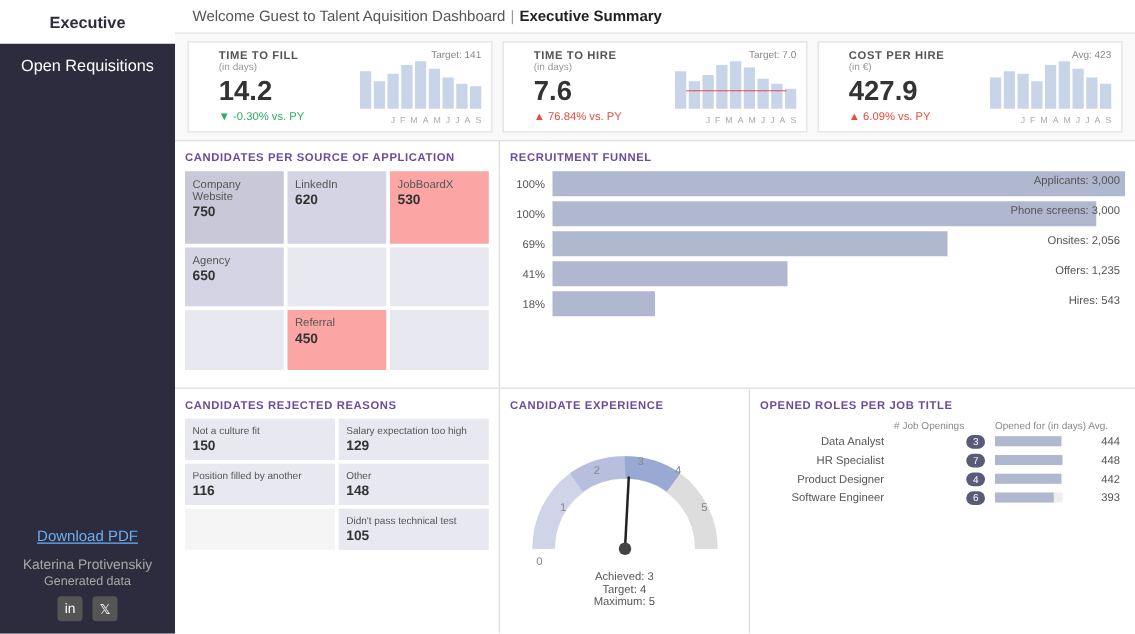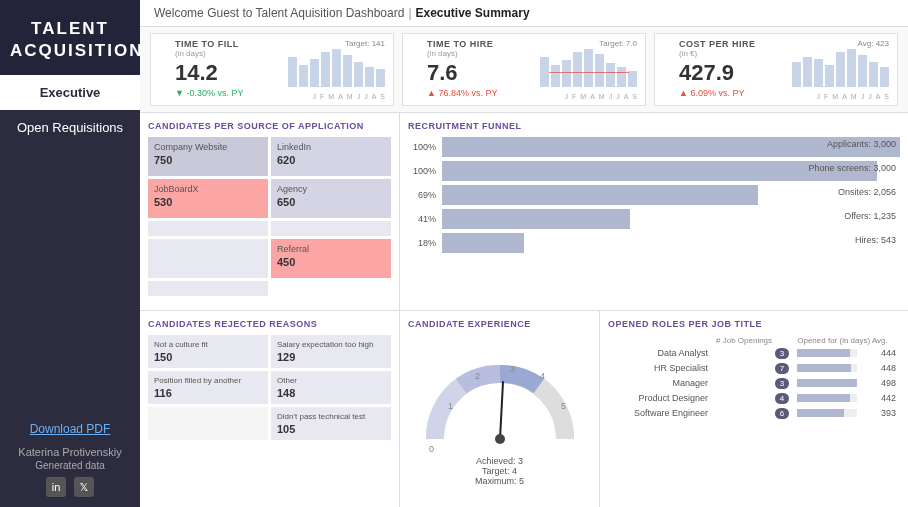--- a/index.html
+++ b/index.html
@@ -205,21 +205,21 @@
       font-weight: bold;
       color: #6a4c9c;
       text-transform: uppercase;
       letter-spacing: 0.5px;
       margin-bottom: 6px;
     }
 
     
     .source-grid {
       display: grid;
-      grid-template-columns: 1fr 1fr;
+      grid-template-columns: 1fr 1fr 1fr;
       gap: 3px;
       height: calc(100% - 22px);
     }
     .source-cell {
       background: #e8e8f0;
       padding: 5px 6px;
       font-size: 9px;
     }
     .source-cell .s-name { color: #555; margin-bottom: 2px; }
     .source-cell .s-value { color: #333; font-weight: bold; font-size: 11px; }
@@ -319,24 +319,20 @@
     }
 
     .panel-left-wide { width: 260px; min-width: 260px; }
     .panel-right-wide { flex: 1; }
     .panel-gauge { width: 200px; min-width: 200px; }
   </style>
 </head>
 <body>
 
 <div id="sidebar">
-  <div class="brand">
-    <span style="white-space:pre-line; font-size:17px; letter-spacing:2px;">TALENT
-ACQUISITION</span>
-  </div>
   <div id="nav-executive" class="nav-item active">
     <span>Executive</span>
   </div>
   <div id="nav-open-req" class="nav-item">
     <span>Open Requisitions</span>
   </div>
   <div class="spacer"></div>
   <div class="download">Download PDF</div>
   <div class="user-name">Katerina Protivenskiy</div>
   <div class="generated">Generated data</div>
@@ -600,30 +596,20 @@
     <td style="text-align:right; font-size:9px; color:#555;">HR Specialist</td>
     <td><span class="roles-badge">7</span></td>
     <td class="roles-bar-cell">
       <div class="roles-bar-wrap">
         <div class="roles-bar" style="width:54px;"></div>
       </div>
     </td>
     <td style="font-size:9px; color:#555;">448</td>
   </tr>
               <tr>
-    <td style="text-align:right; font-size:9px; color:#555;">Manager</td>
-    <td><span class="roles-badge">3</span></td>
-    <td class="roles-bar-cell">
-      <div class="roles-bar-wrap">
-        <div class="roles-bar" style="width:60px;"></div>
-      </div>
-    </td>
-    <td style="font-size:9px; color:#555;">498</td>
-  </tr>
-              <tr>
     <td style="text-align:right; font-size:9px; color:#555;">Product Designer</td>
     <td><span class="roles-badge">4</span></td>
     <td class="roles-bar-cell">
       <div class="roles-bar-wrap">
         <div class="roles-bar" style="width:53px;"></div>
       </div>
     </td>
     <td style="font-size:9px; color:#555;">442</td>
   </tr>
               <tr>

